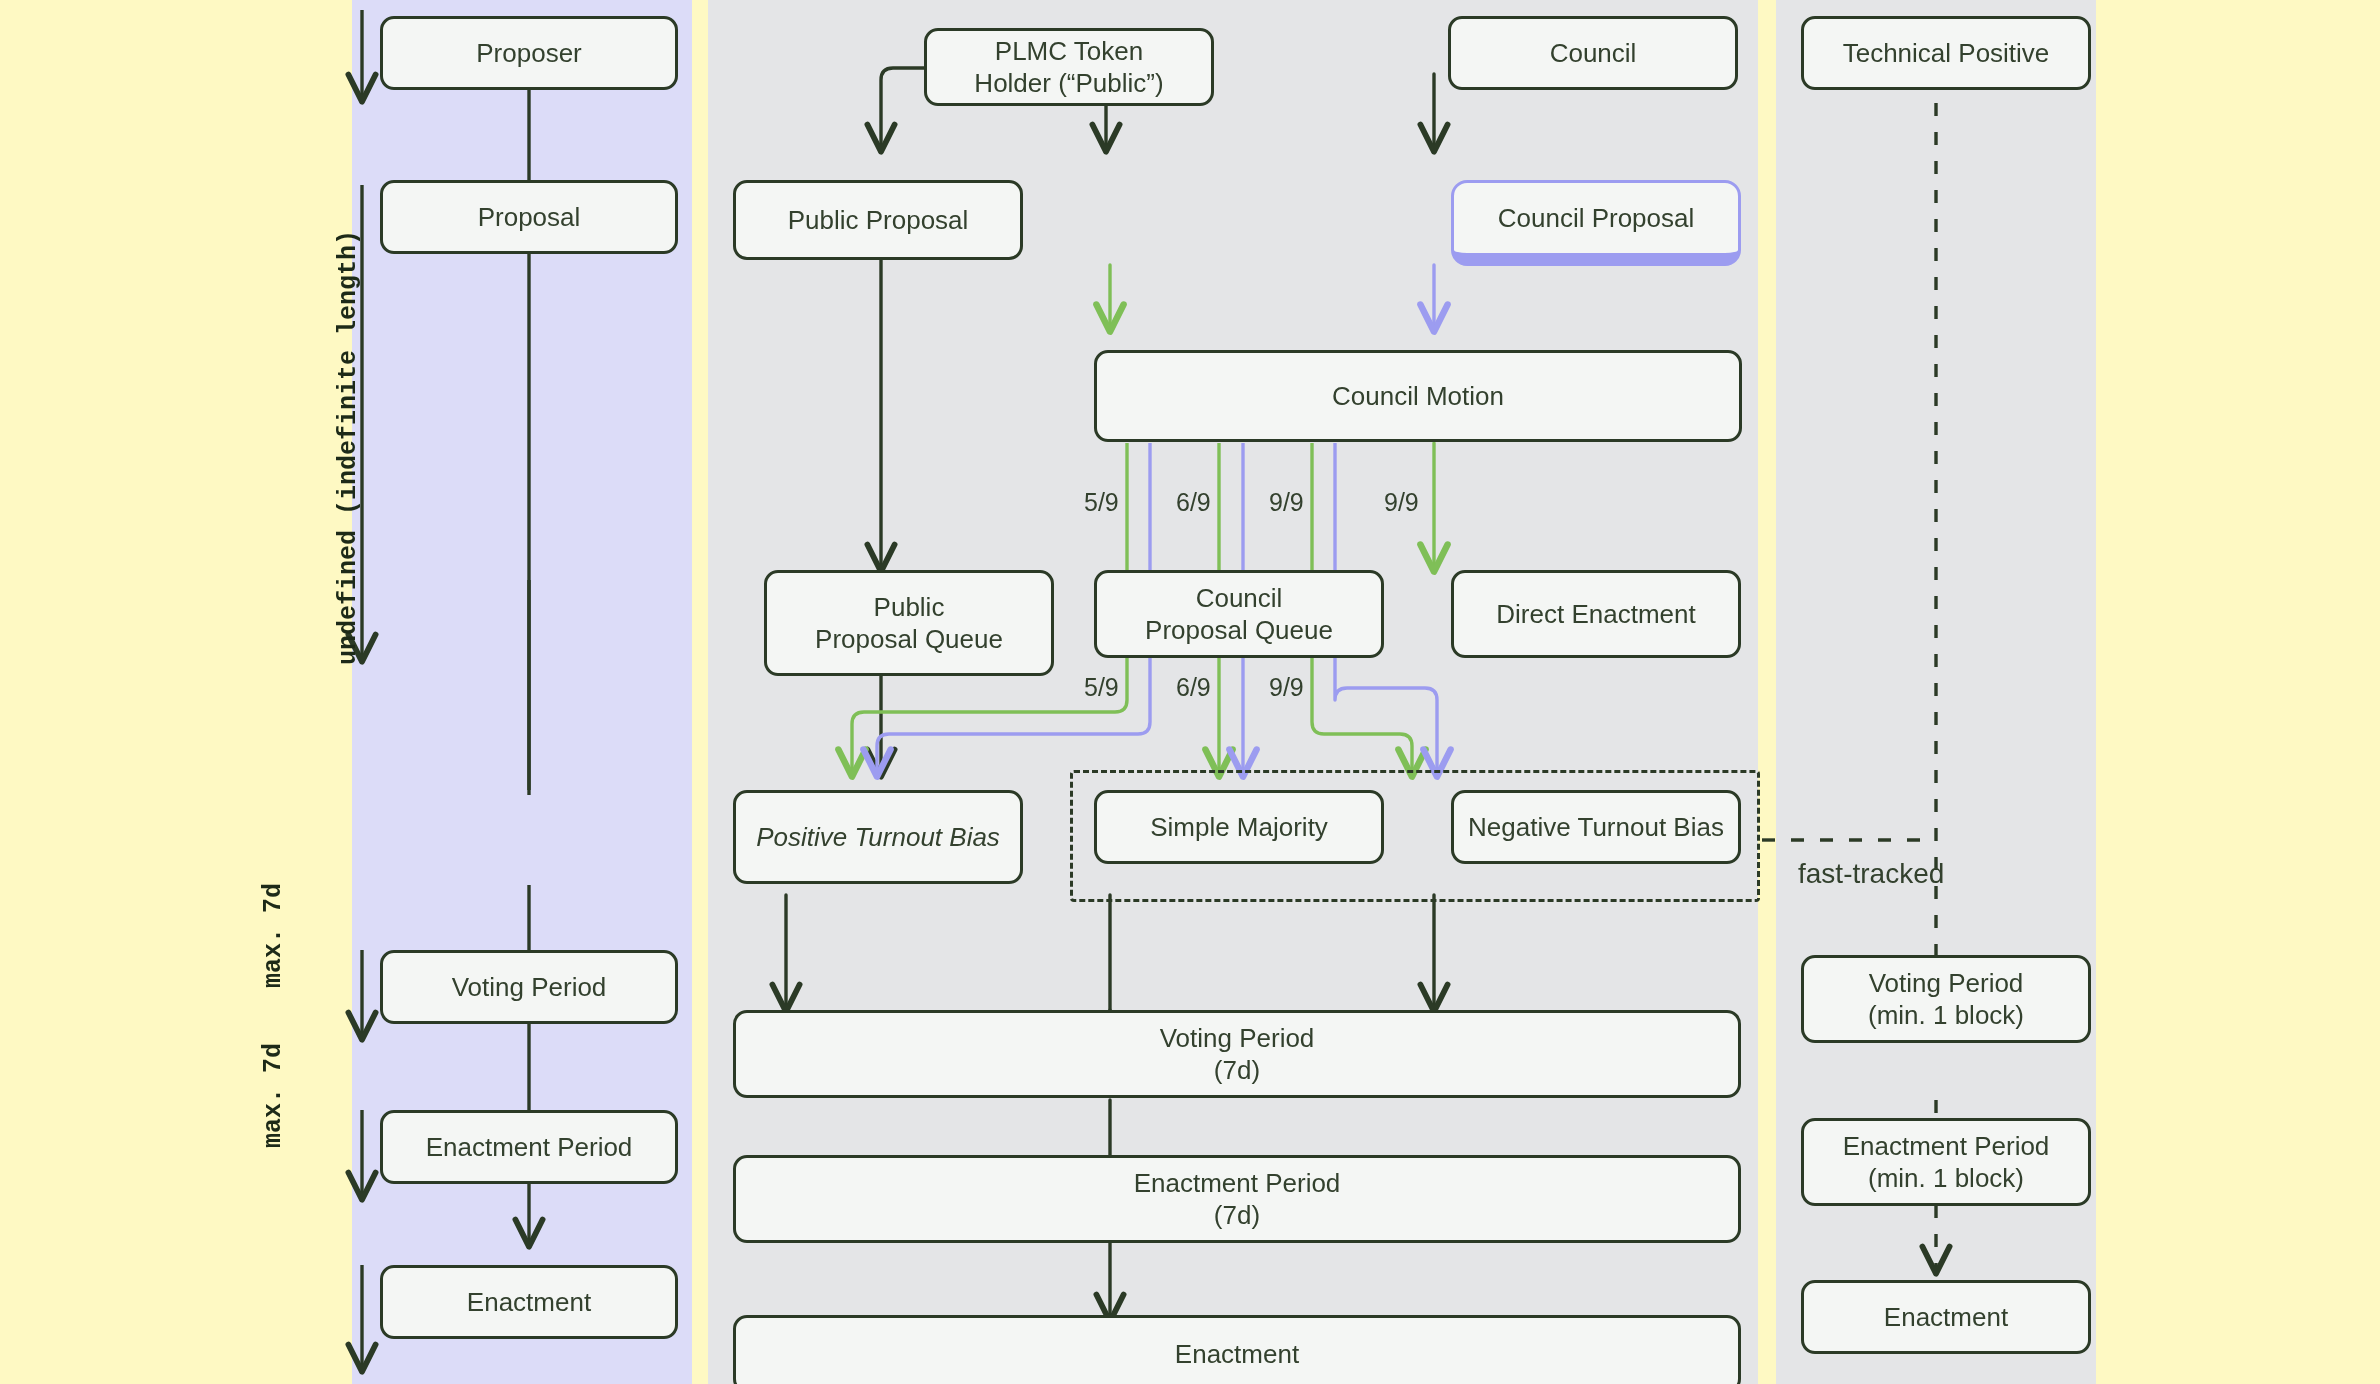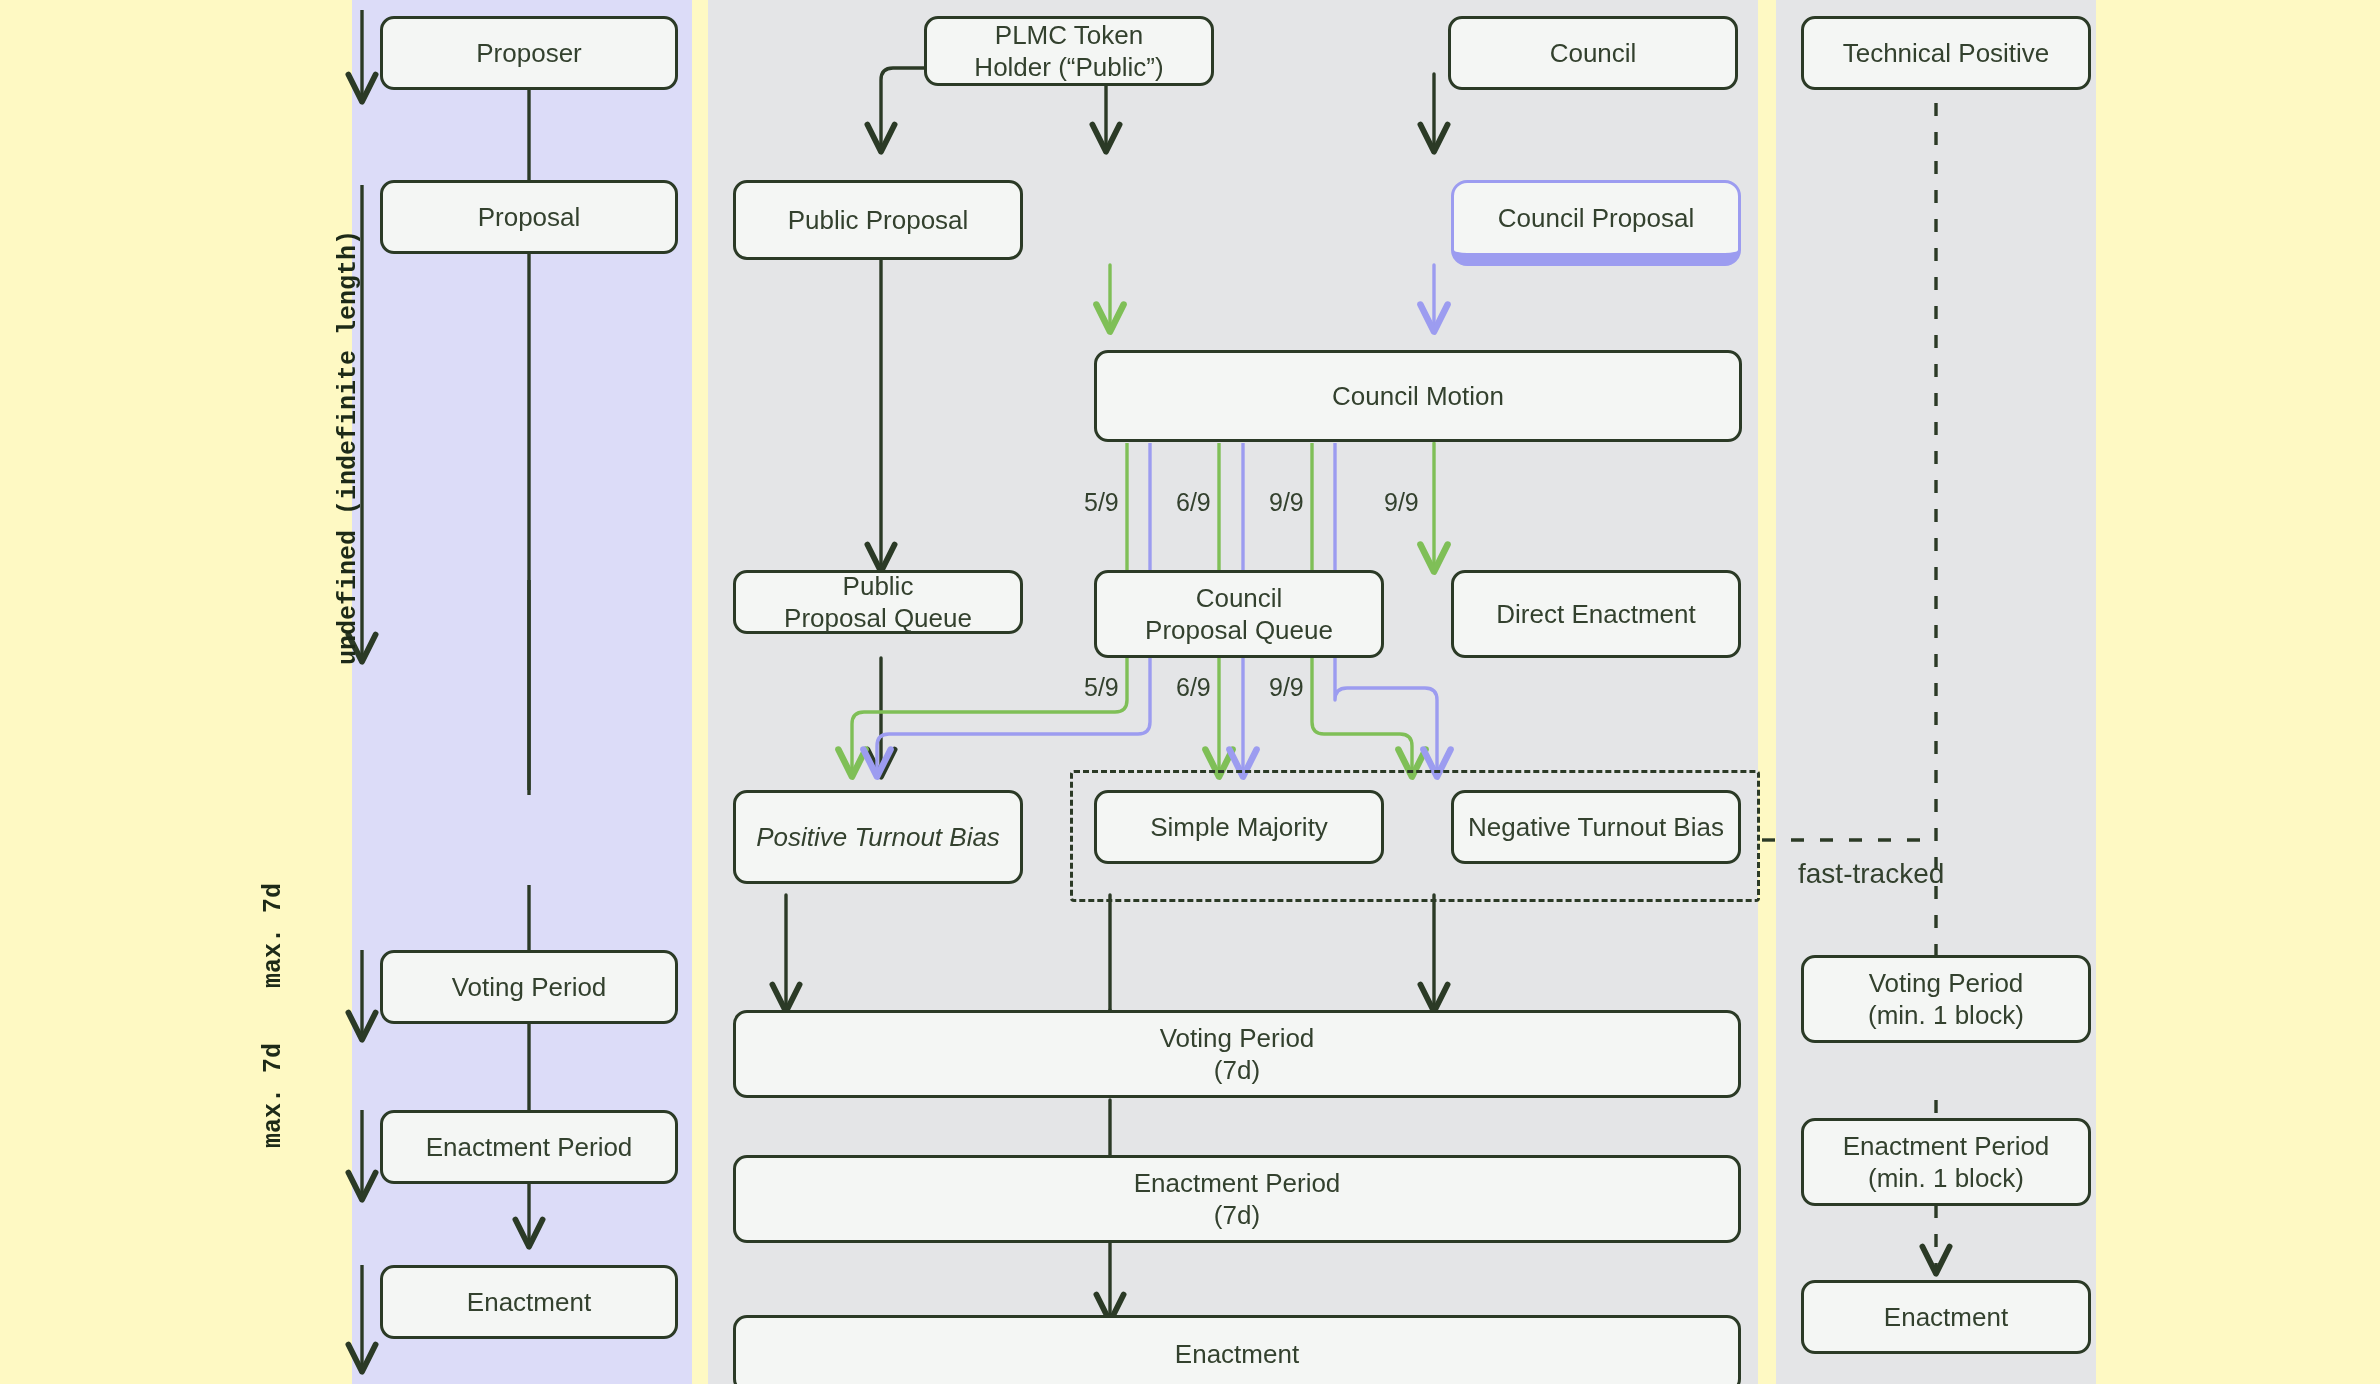--- a/index.html
+++ b/index.html
@@ -186,33 +186,33 @@
   <div class="node" style="left:380px;top:1265px;width:298px;height:74px;">Enactment</div>
 
   <div class="rail-label rot" style="left:334px;top:665px;">undefined (indefinite length)</div>
 
   <div class="rail-label" style="left:286px;top:988px;line-height:1.0;writing-mode:vertical-rl;transform:rotate(180deg);">max.
 7d</div>
 
   <div class="rail-label" style="left:286px;top:1148px;line-height:1.0;writing-mode:vertical-rl;transform:rotate(180deg);">max.
 7d</div>
 
-  <div class="node" style="left:924px;top:16px;width:290px;height:70px;">PLMC Token
+  <div class="node" style="left:924px;top:28px;width:290px;height:78px;">PLMC Token
 Holder (“Public”)</div>
 
   <div class="node" style="left:1448px;top:16px;width:290px;height:74px;">Council</div>
 
   <div class="node" style="left:733px;top:180px;width:290px;height:80px;">Public Proposal</div>
 
 
   <div class="node accent-purple" style="left:1451px;top:180px;width:290px;height:86px;">Council Proposal</div>
 
   <div class="node" style="left:1094px;top:350px;width:648px;height:92px;">Council Motion</div>
 
-  <div class="node" style="left:733px;top:570px;width:290px;height:64px;">Public
+  <div class="node" style="left:764px;top:570px;width:290px;height:106px;">Public
 Proposal Queue</div>
 
   <div class="node" style="left:1094px;top:570px;width:290px;height:88px;">Council
 Proposal Queue</div>
 
   <div class="node" style="left:1451px;top:570px;width:290px;height:88px;">Direct Enactment</div>
 
   <div class="dashed-group" style="left:1070px;top:770px;width:690px;height:132px;"></div>
 
   <div class="node" style="left:733px;top:790px;width:290px;height:94px;font-style:italic;">Positive Turnout Bias</div>

